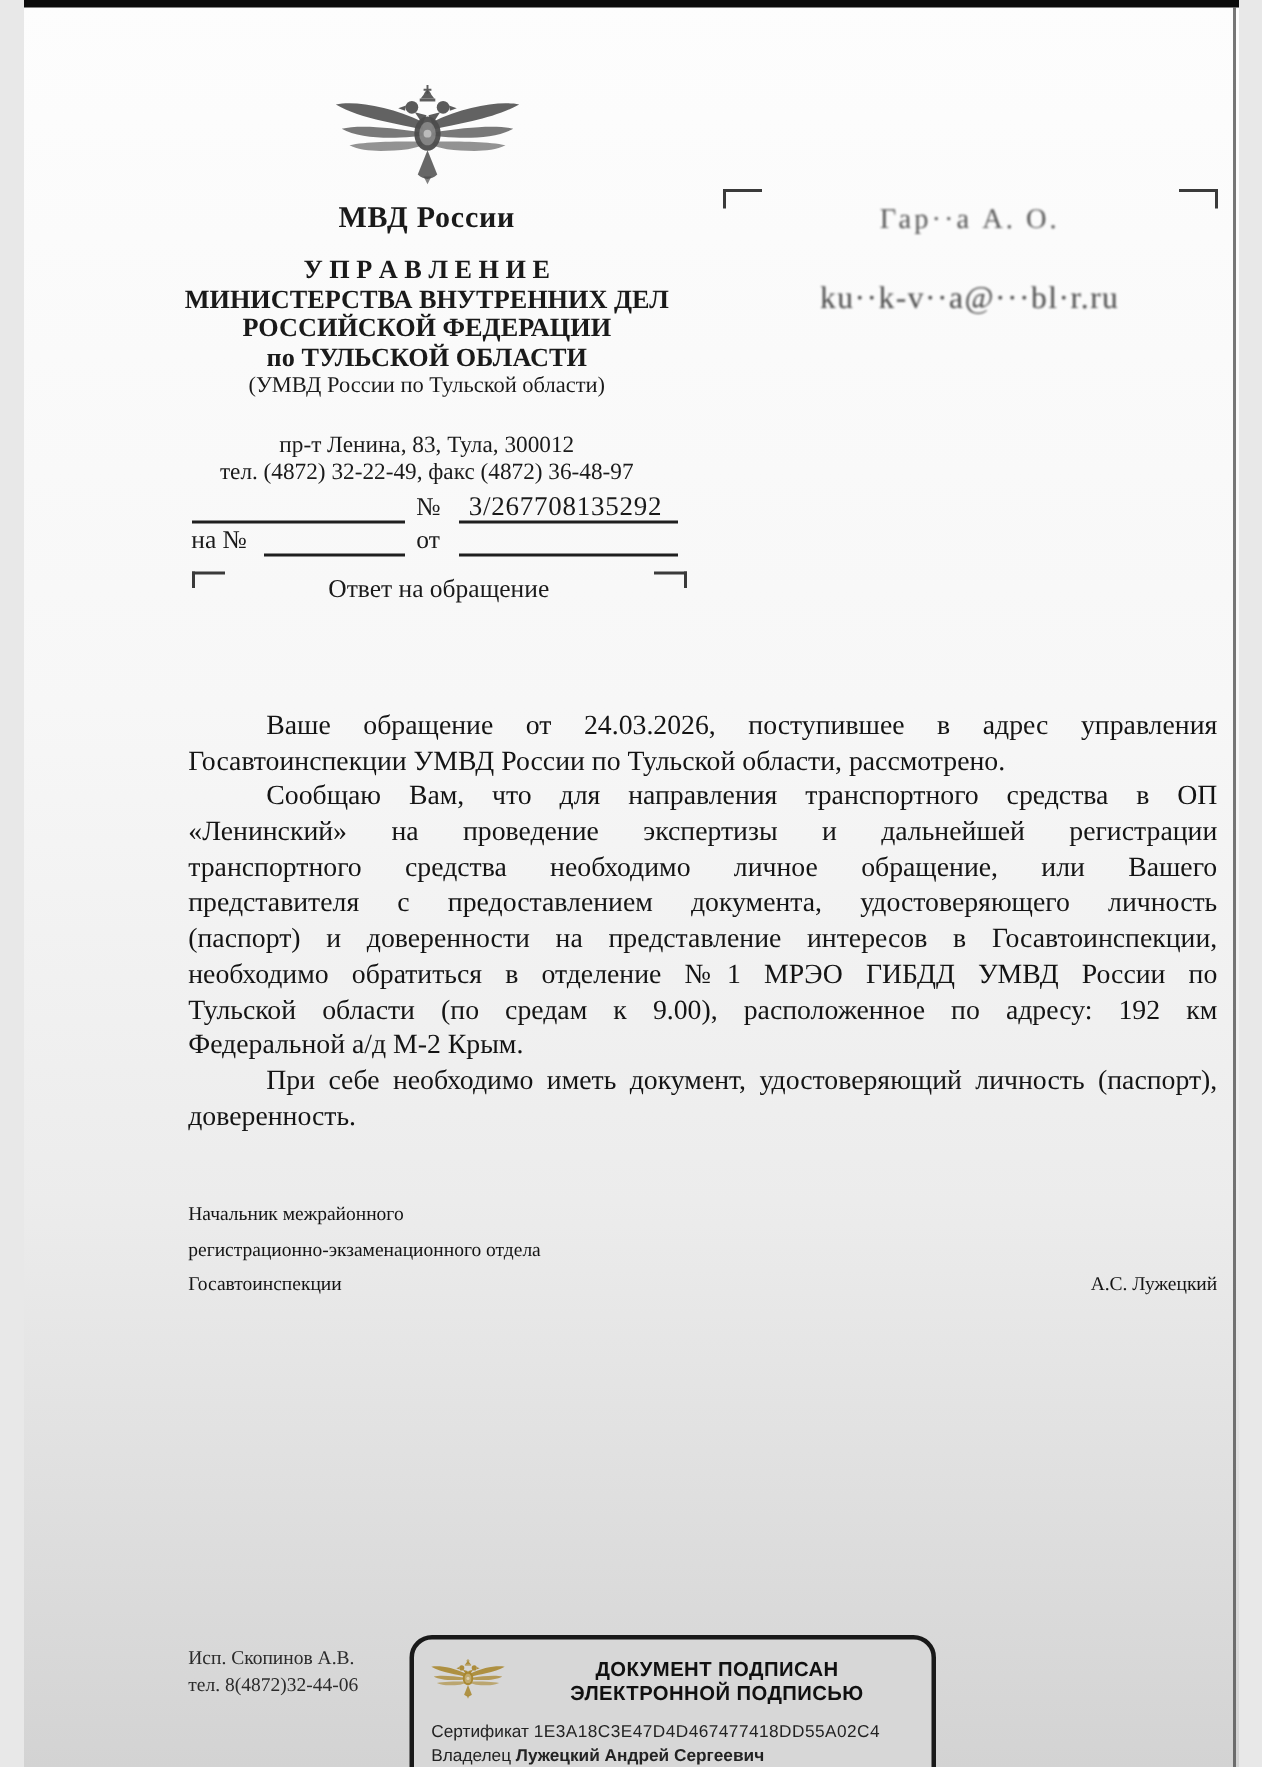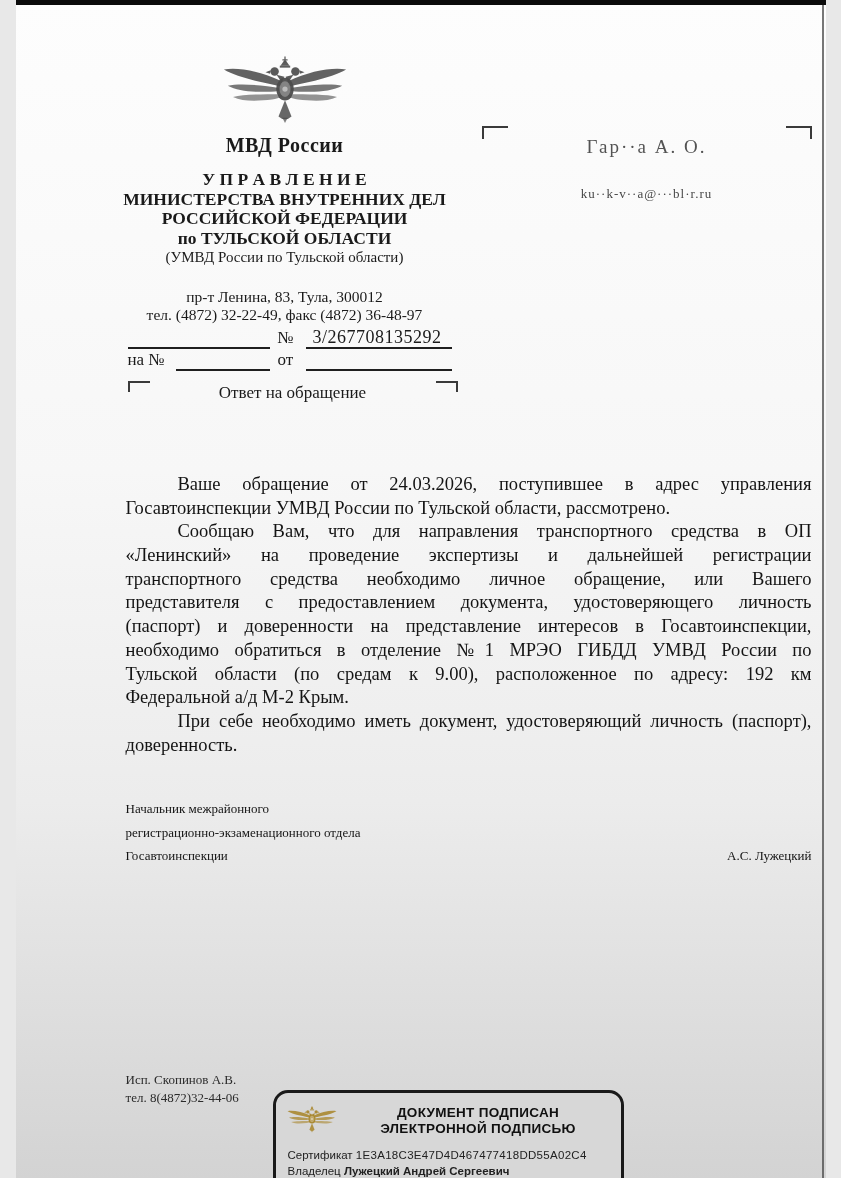--- a/index.html
+++ b/index.html
@@ -25,21 +25,21 @@
   .phone { font-size:15.5px; }
 
   
   .recipient { position:absolute; left:460px; top:124px; width:342px; height:110px; }
   .crn { position:absolute; width:26px; height:13px; }
   .crn.tl { left:6px; top:2px; border-left:2px solid #3a3a3a; border-top:2px solid #3a3a3a; }
   .crn.tr { right:6px; top:2px; border-right:2px solid #3a3a3a; border-top:2px solid #3a3a3a; }
   .rcp-name { position:absolute; left:0; top:12px; width:100%; text-align:center;
               font-size:19px; letter-spacing:2px; color:#2a2a2a; filter:blur(.7px); opacity:.8; }
   .rcp-email { position:absolute; left:0; top:62px; width:100%; text-align:center;
-               font-size:13px; letter-spacing:1px; color:#262626; filter:blur(.6px); opacity:.85; }
+               font-size:21px; letter-spacing:1px; color:#262626; filter:blur(.6px); opacity:.85; }
 
   
   .u { position:absolute; height:0; border-bottom:2px solid #1f1f1f; }
   .ul1 { left:112px; top:347px; width:142px; }
   .ul-num { left:290px; top:347px; width:146px; }
   .ul2 { left:160px; top:369px; width:94px; }
   .ul3 { left:290px; top:369px; width:146px; }
   .ref-lbl { position:absolute; font-size:17px; }
   .lbl-no { left:262px; top:328px; }
   .ref-num { position:absolute; left:297px; top:327px; font-size:18px; letter-spacing:.5px; }
@@ -54,21 +54,21 @@
   .body-text { position:absolute; left:110px; top:474px; width:686px; font-size:18.5px; color:#141414; }
   .bline { display:block; height:23.7px; }
   .bline.j { text-align:justify; text-align-last:justify; }
   .bline.ind { text-indent:52px; }
 
   
   .sig { position:absolute; left:110px; top:797px; width:686px; font-size:13px; line-height:23.5px; color:#141414; }
   .sig-row3 { display:flex; justify-content:space-between; }
 
   
-  .executor { position:absolute; left:110px; top:1071px; font-size:13px; line-height:17.5px; color:#2b2b2b; }
+  .executor { position:absolute; left:110px; top:1096px; font-size:13px; line-height:17.5px; color:#2b2b2b; }
 
   
   .stamp { position:absolute; left:257px; top:1090px; width:351px; height:110px;
            border:3.5px solid #191919; border-radius:15px; background:rgba(214,214,214,.96);
            padding:5px 10px 0 10px; }
   .stamp-head { display:flex; align-items:center; gap:8px; }
   .stamp-emblem { width:52px; height:45px; color:#a8862c; flex:0 0 auto; }
   .stamp-title { flex:1; text-align:center; font-family:"Liberation Sans", sans-serif;
                  font-weight:bold; font-size:13.5px; line-height:16px; letter-spacing:.3px; color:#101010; }
   .stamp-rows { margin-top:5px; font-family:"Liberation Sans", sans-serif; font-size:11.5px;

